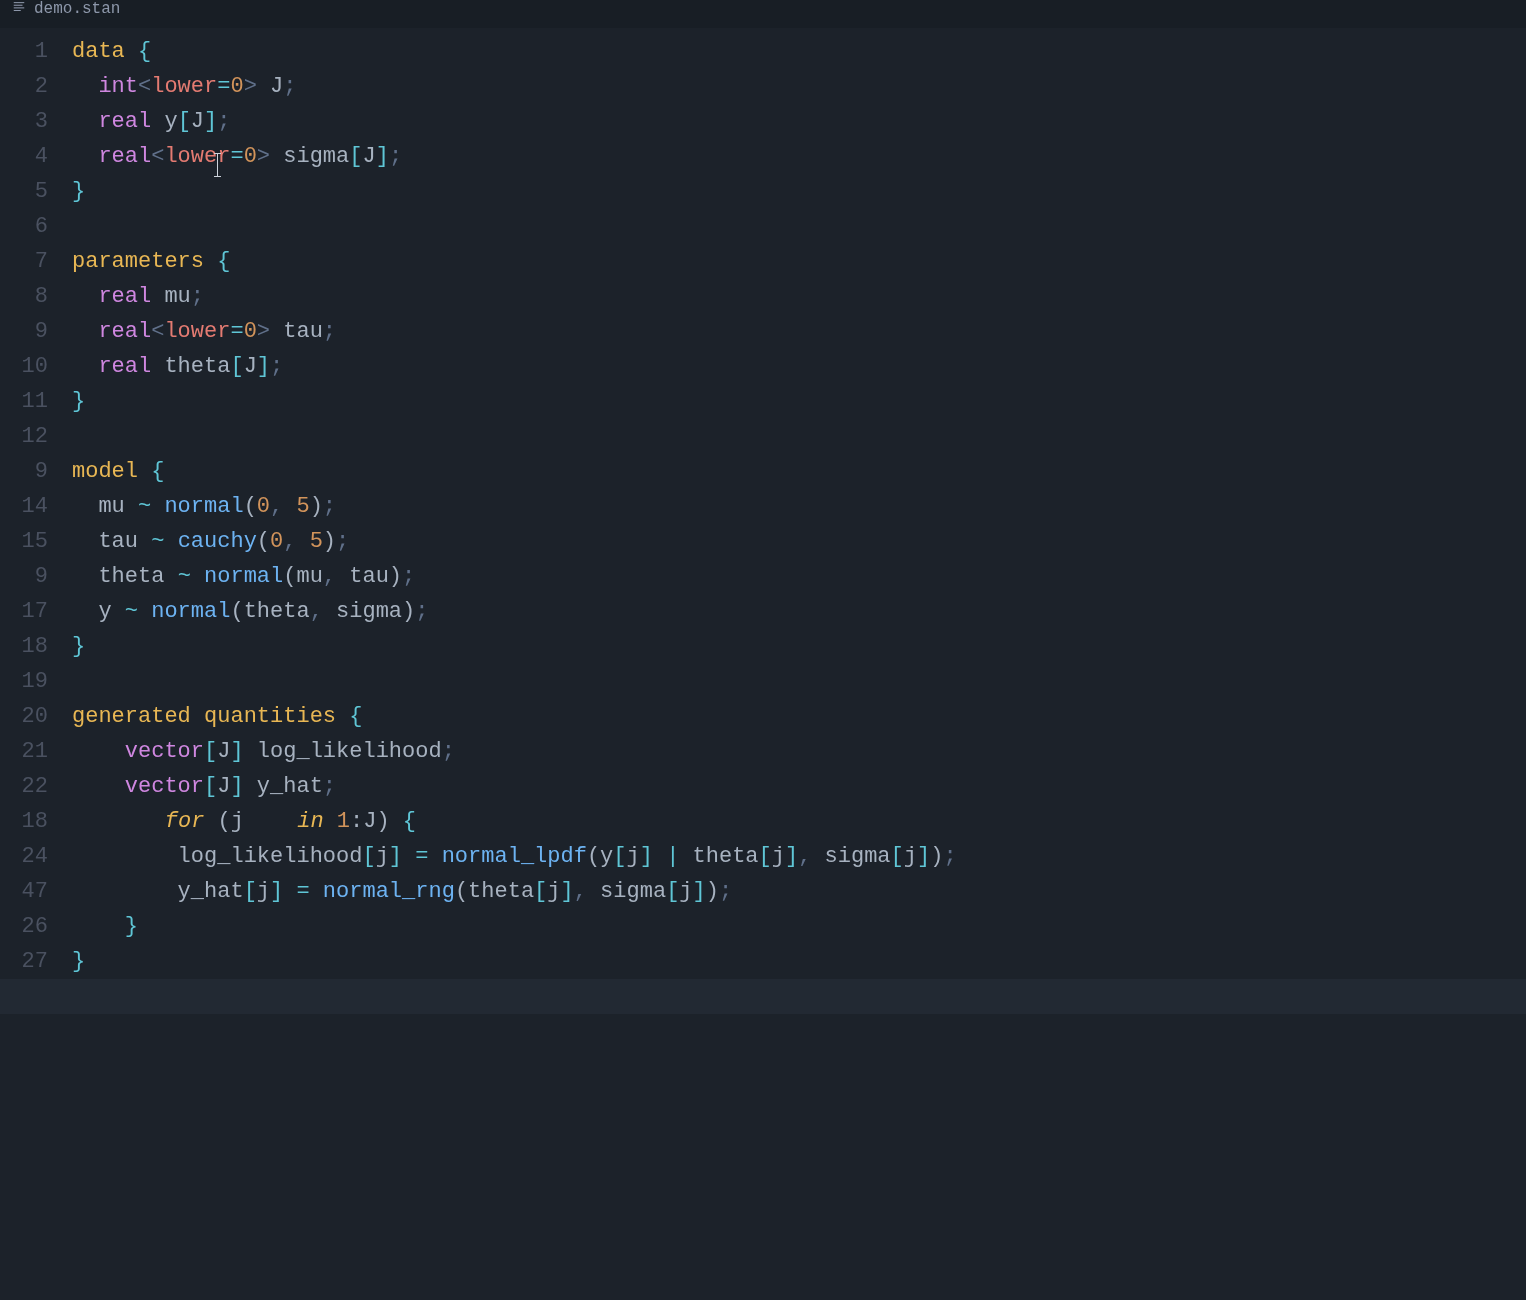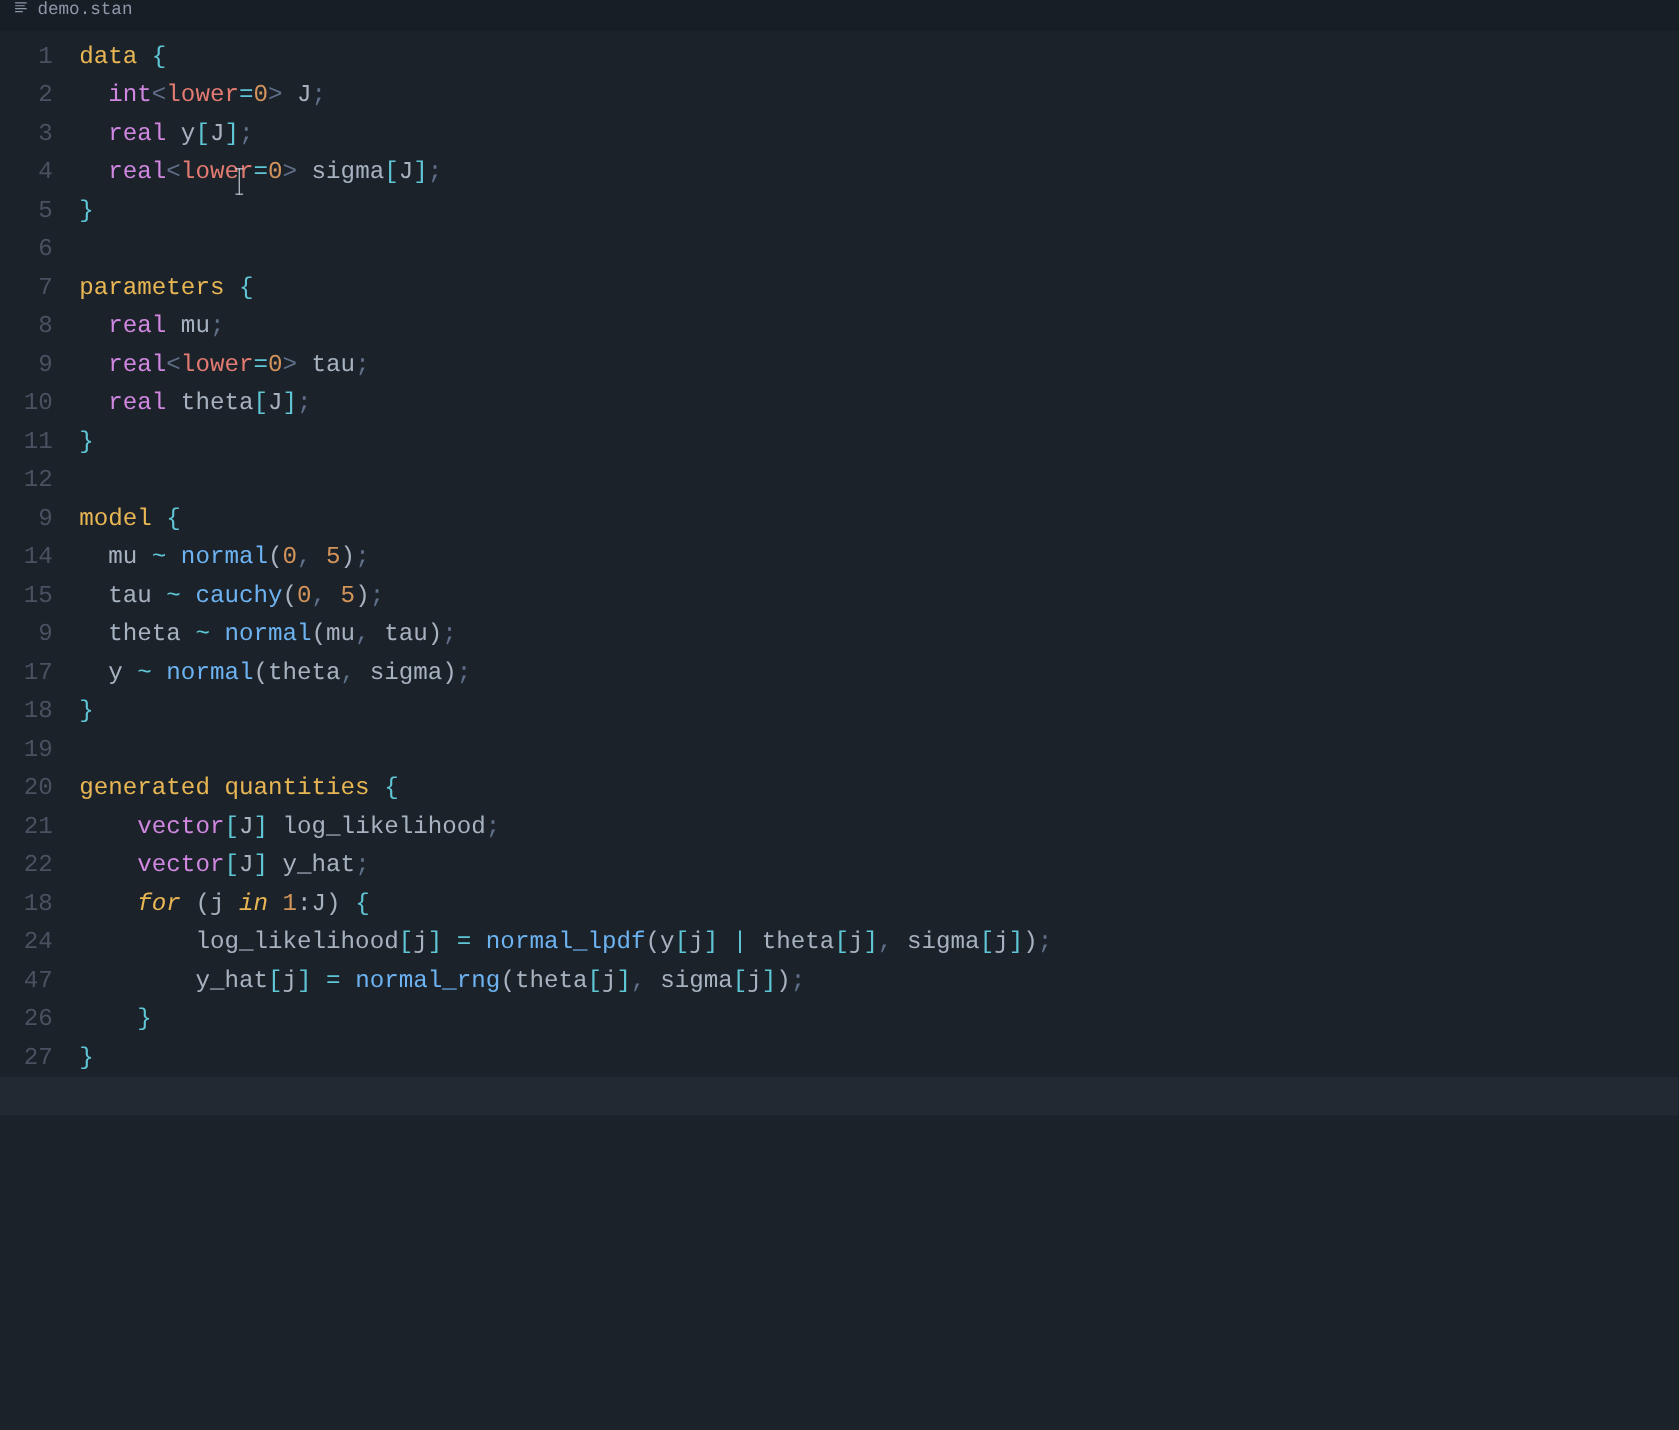--- a/index.html
+++ b/index.html
@@ -73,21 +73,21 @@
     line-height: 35px;
   }
   .line.current {
     background: var(--current-line);
     margin-left: -96px;
     padding-left: 96px;
     width: calc(100% + 96px);
   }
   .gutter .line { padding: 0; }
   .k { color: var(--keyword); }
-  .ki { color: var(--keyword); font-style: italic; }
+  .ki { color: var(--keyword); font-style: italic; margin-left: 40px; }
   .t { color: var(--type); }
   .a { color: var(--attr); }
   .n { color: var(--number); }
   .f { color: var(--func); font-family: Liberation Mono, monospace; }
   .o { color: var(--op); }
   .p { color: var(--punct); }
   .i { color: var(--ident); }
   .caret {
     position: absolute;
     width: 1px;

